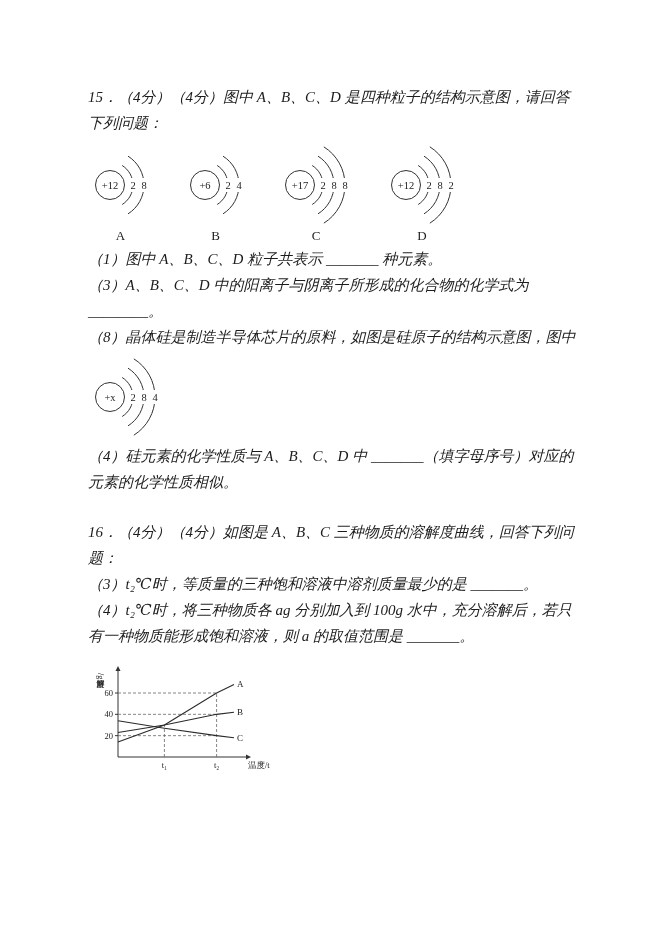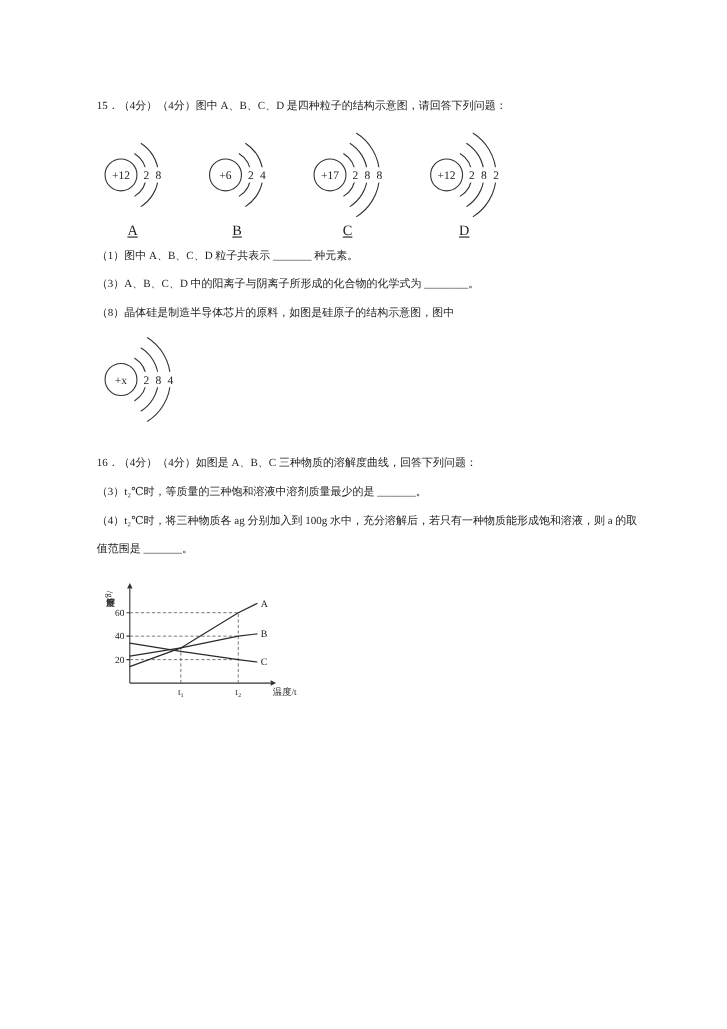--- a/index.html
+++ b/index.html
@@ -1,19 +1,19 @@
 <!DOCTYPE html>
 <html><head>
 <meta charset="utf-8">
 <style>
   html,body{margin:0;padding:0;}
   body{width:661px;height:935px;background:#ffffff;font-family:"Liberation Serif","DejaVu Serif",serif;color:#1c1c1c;}
   .page{position:relative;width:661px;height:935px;padding:84px 80px 0 88px;box-sizing:border-box;overflow:hidden;}
-  .line{font-size:10px;line-height:26px;margin:0;}
-  .particles-row{display:flex;align-items:flex-end;gap:30px;margin:10px 0 2px 0;text-decoration:underline;}
+  .line{font-size:15px;line-height:26px;margin:0;font-style:italic;}
+  .particles-row{display:flex;align-items:flex-end;gap:30px;margin:10px 0 2px 0;}
   .particle{display:flex;flex-direction:column;align-items:center;}
   .plabel{font-size:13px;line-height:16px;margin-top:3px;}
   .si-row{display:flex;align-items:center;gap:20px;margin:8px 0 6px 0;}
   .chart-wrap{margin:12px 0 0 0;}
   svg{display:block;}
   svg text{font-family:"Liberation Serif","DejaVu Serif",serif;fill:#222;}
 </style>
 </head>
 <body>
 
@@ -96,20 +96,21 @@
           <path d="M 40.0166 10.168 A 34 34 0 0 1 40.0166 67.832" fill="none" stroke="#333" stroke-width="1"></path>
           <rect x="51" y="32" width="10" height="14" fill="#fff"></rect>
           <text x="56" y="42.8" text-anchor="middle" font-size="10.5">8</text>
           <path d="M 45.8455 0.8400000000000034 A 45 45 0 0 1 45.8455 77.16" fill="none" stroke="#333" stroke-width="1"></path>
           <rect x="62" y="32" width="10" height="14" fill="#fff"></rect>
           <text x="67" y="42.8" text-anchor="middle" font-size="10.5">4</text>
         </svg>
       </div>
   </div>
 
+  <p class="line">（4）硅元素的化学性质与 A、B、C、D 中 _______（填字母序号）对应的元素的化学性质相似。</p>
 
   <p class="line" style="margin-top:24px">16．（4分）（4分）如图是 A、B、C 三种物质的溶解度曲线，回答下列问题：</p>
   <p class="line">（3）t₂℃时，等质量的三种饱和溶液中溶剂质量最少的是 _______。</p>
   <p class="line">（4）t₂℃时，将三种物质各 ag 分别加入到 100g 水中，充分溶解后，若只有一种物质能形成饱和溶液，则 a 的取值范围是 _______。</p>
 
   <div class="chart-wrap">
       <svg width="210" height="122">
         <line x1="30" y1="96" x2="158" y2="96" stroke="#333" stroke-width="1"></line>
         <line x1="30" y1="96" x2="30" y2="10" stroke="#333" stroke-width="1"></line>
         <polygon points="158,93.5 158,98.5 163,96" fill="#333"></polygon>

